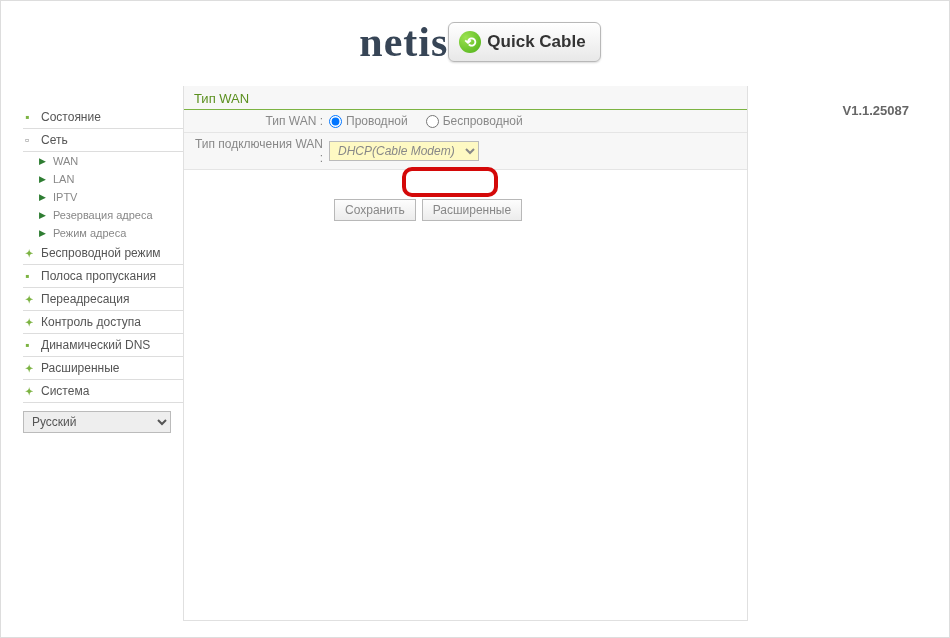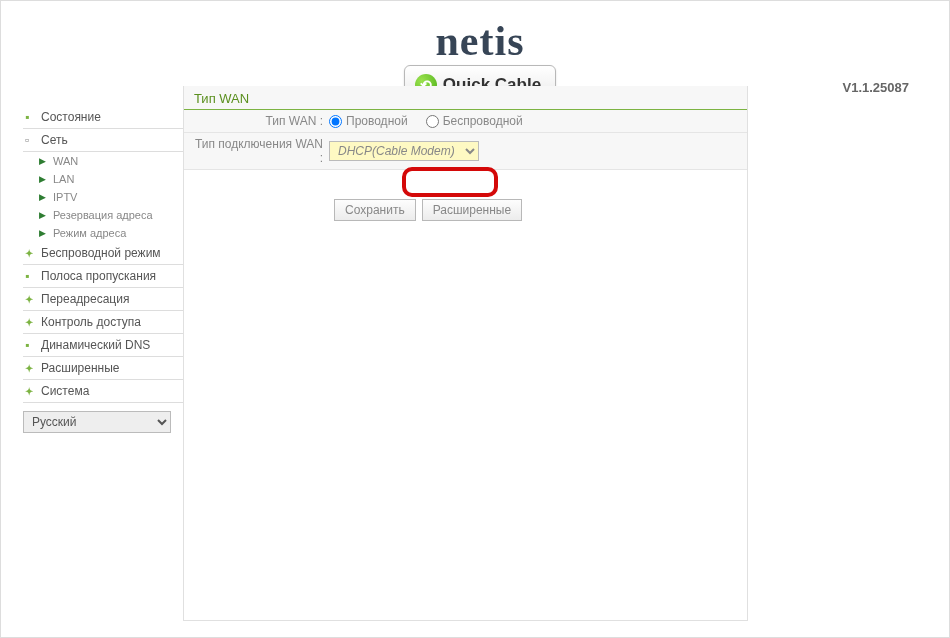--- a/index.html
+++ b/index.html
@@ -9,23 +9,22 @@
     background: #fff;
     width: 950px;
     height: 638px;
     position: relative;
     border: 1px solid #ddd;
   }
   .header {
     height: 65px;
     display: flex;
     align-items: center;
-    justify-content: space-between;
+    justify-content: center;
     padding: 16px 20px 0 30px;
-    flex-direction: column;
   }
   .logo {
     font-family: Georgia, serif;
     font-size: 42px;
     font-weight: bold;
     color: #374556;
     letter-spacing: 1px;
     position: relative;
   }
   .qs-btn {
@@ -123,21 +122,21 @@
     font-size: 12px;
   }
   .main {
     flex: 1;
     padding-top: 20px;
     position: relative;
   }
   .version {
     position: absolute;
     right: 40px;
-    top: 14px;
+    top: 37px;
     color: #666;
     font-size: 13px;
     font-weight: bold;
   }
   .panel {
     width: 565px;
     border-left: 1px solid #e0e0e0;
     border-right: 1px solid #e0e0e0;
     border-bottom: 1px solid #e0e0e0;
     min-height: 535px;

